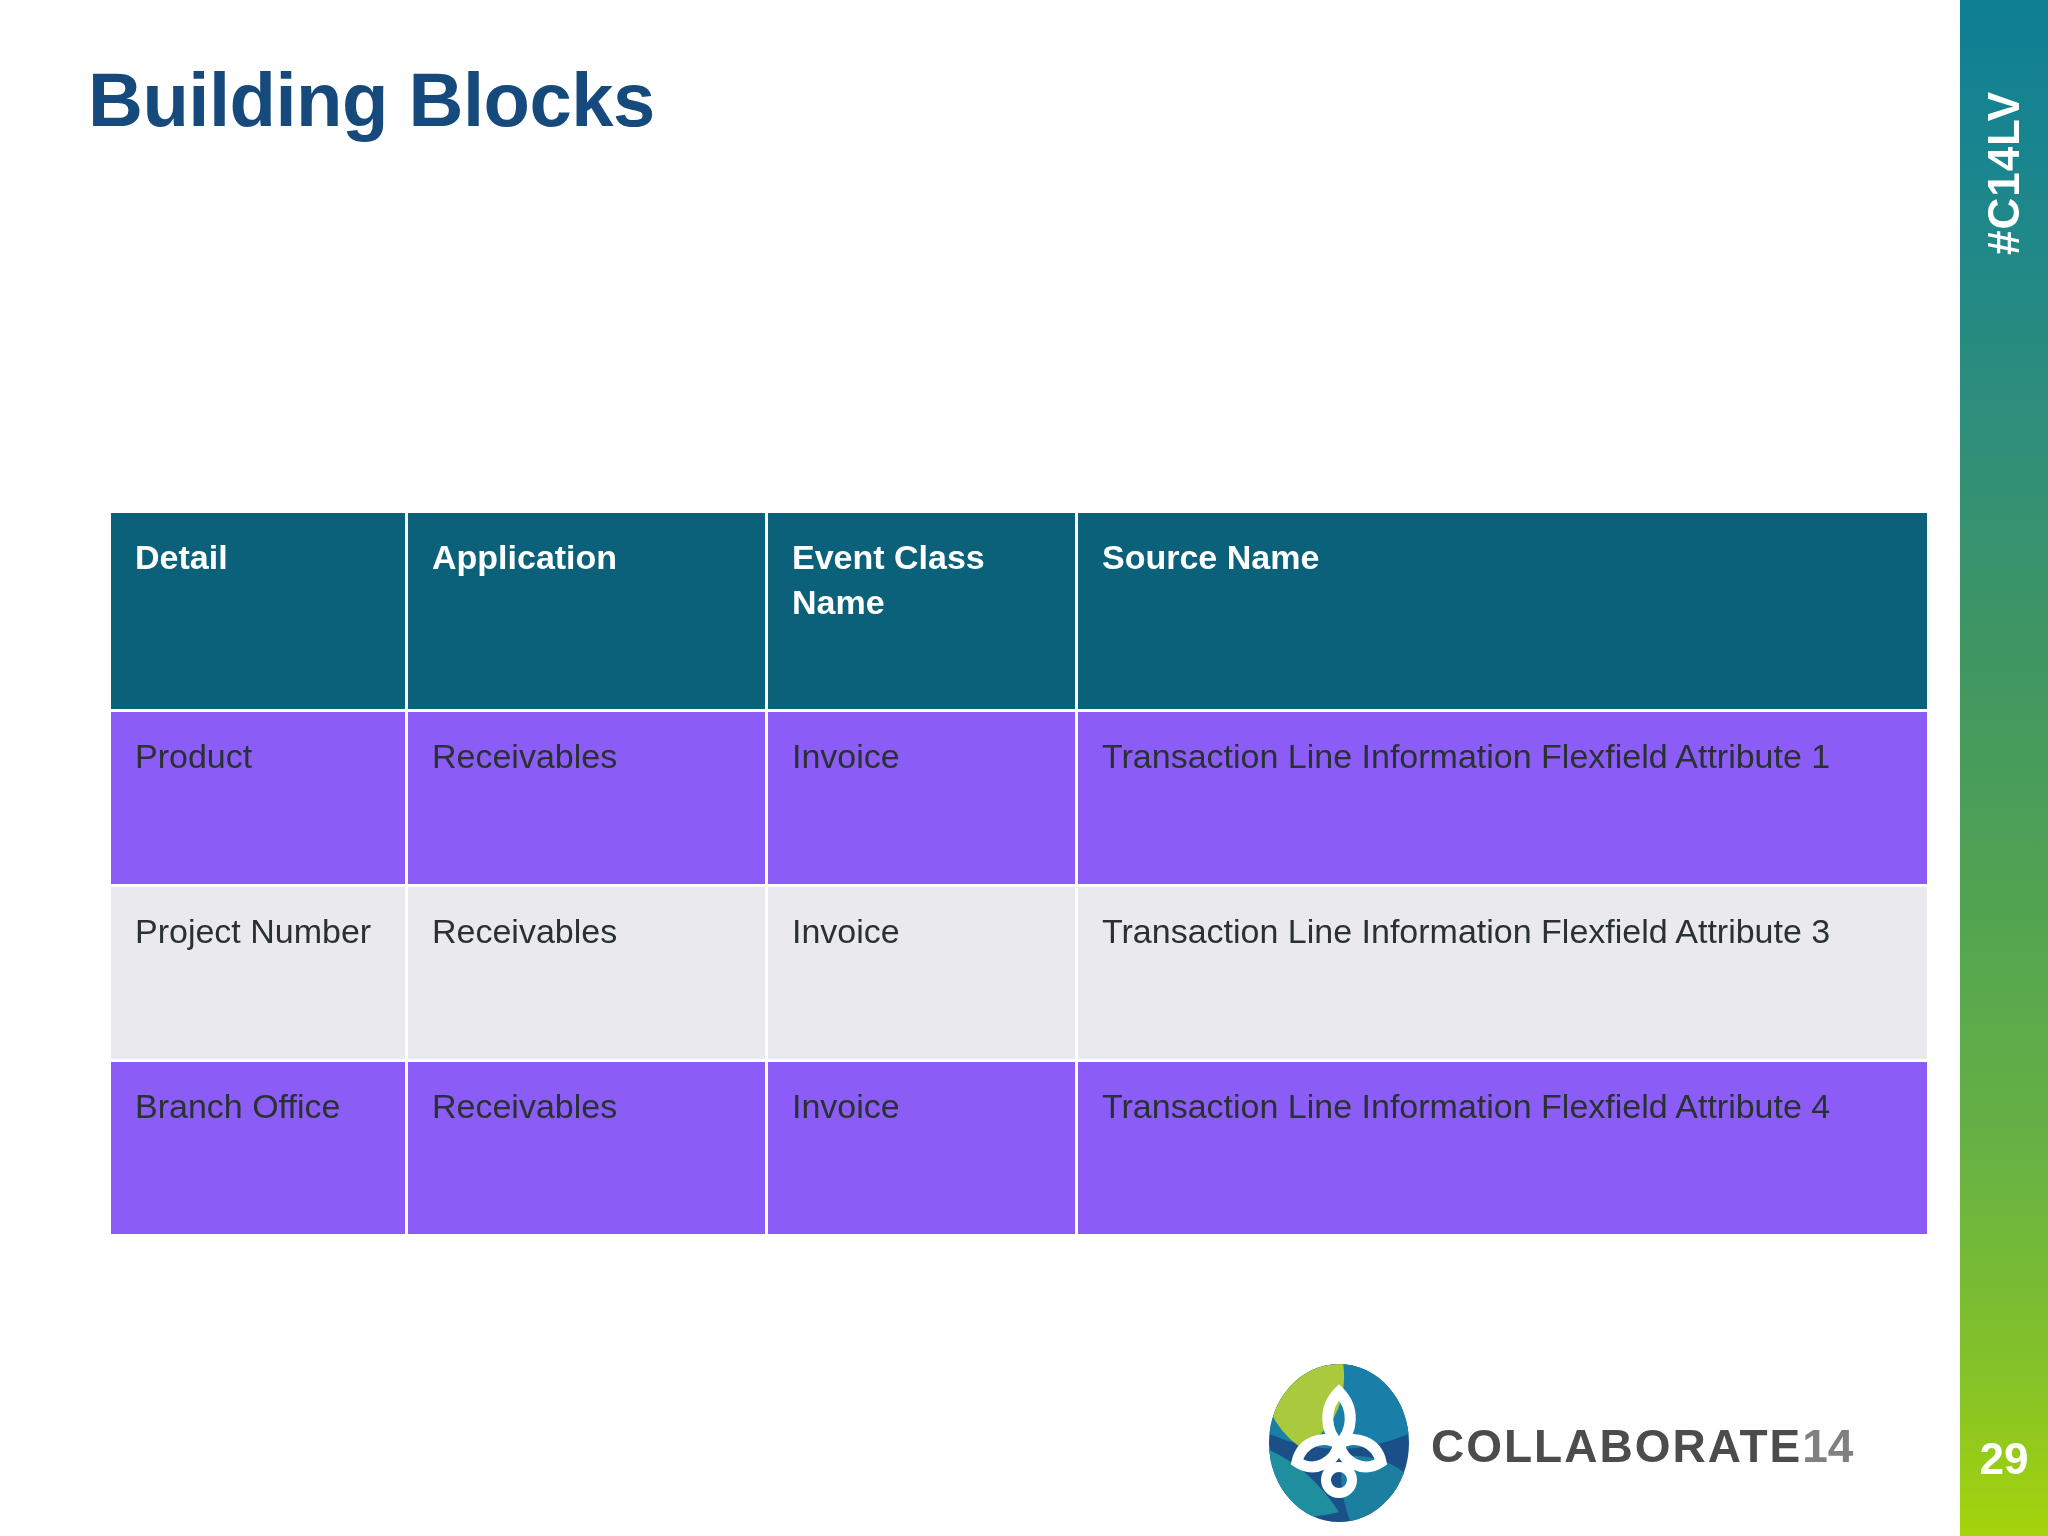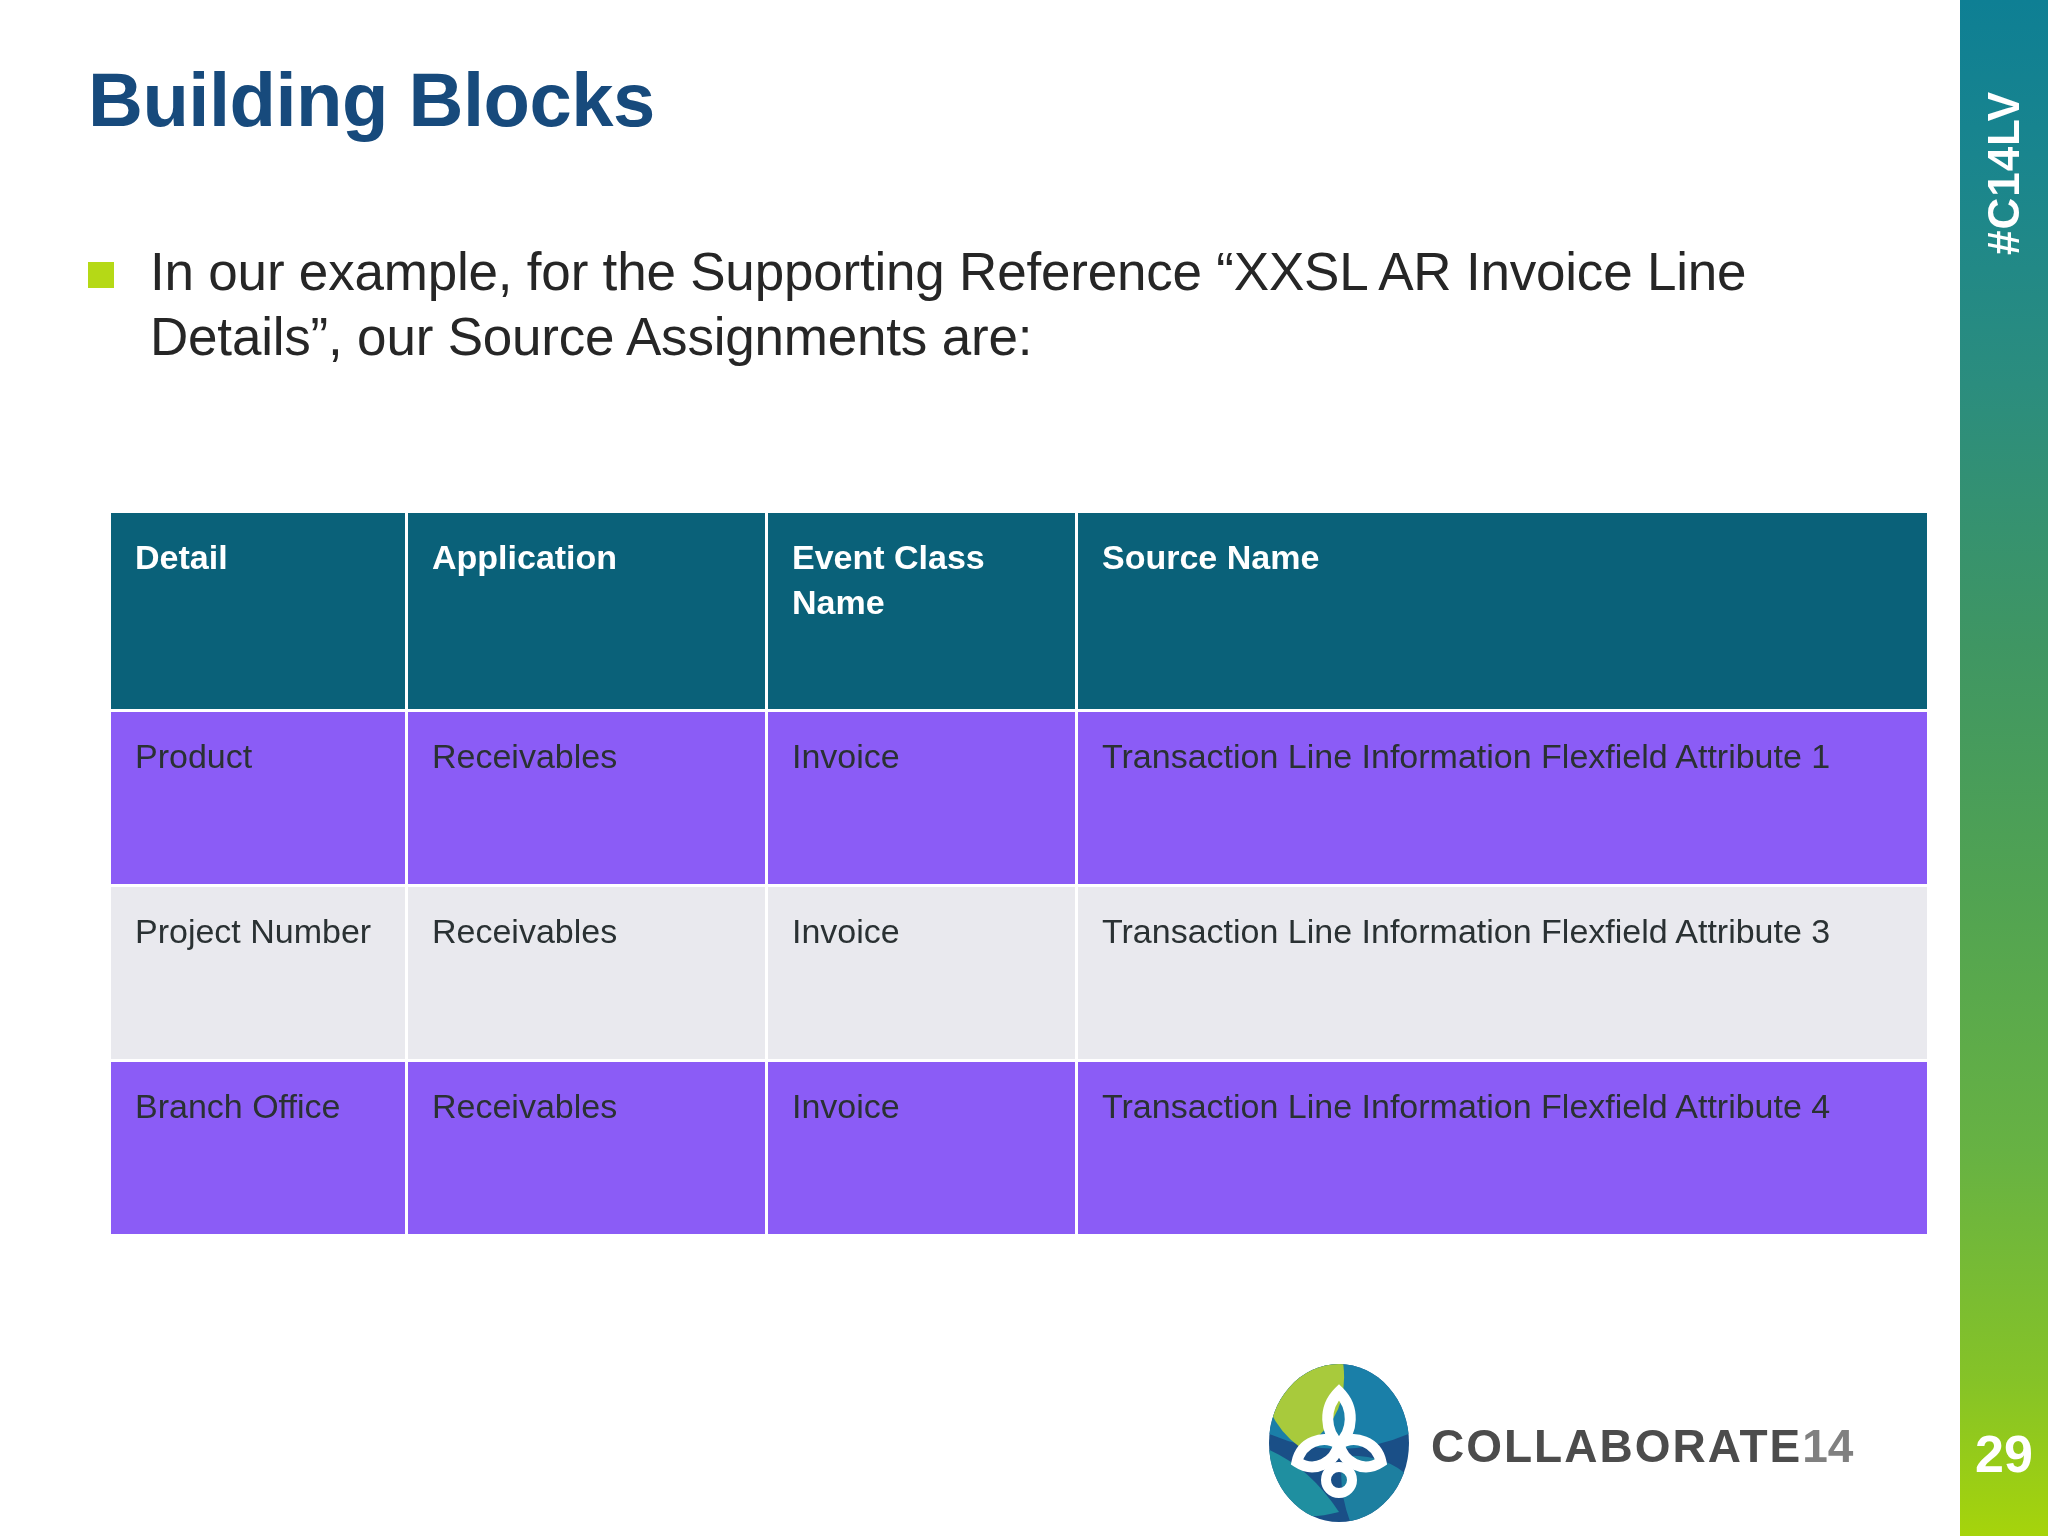--- a/index.html
+++ b/index.html
@@ -172,35 +172,31 @@
     font-weight: bold;
     letter-spacing: 1px;
   }
   .rail-num {
     position: absolute;
     left: 0;
     bottom: 52px;
     width: 88px;
     text-align: center;
     color: #ffffff;
-    font-size: 52px;
+    font-size: 44px;
     font-weight: bold;
   }
 </style>
 </head>
 <body>
 
 <div class="slide">
 
   <div class="slide-title">Building Blocks</div>
 
-  <div class="bullet-row">
-    <div class="bullet-marker"></div>
-    <div class="bullet-text">In our example, for the Supporting Reference “XXSL AR Invoice Line Details”, our Source Assignments are:</div>
-  </div>
 
   <table class="tbl">
     <colgroup>
       <col class="col-detail">
       <col class="col-app">
       <col class="col-event">
       <col class="col-source">
     </colgroup>
     <thead>
       <tr>

